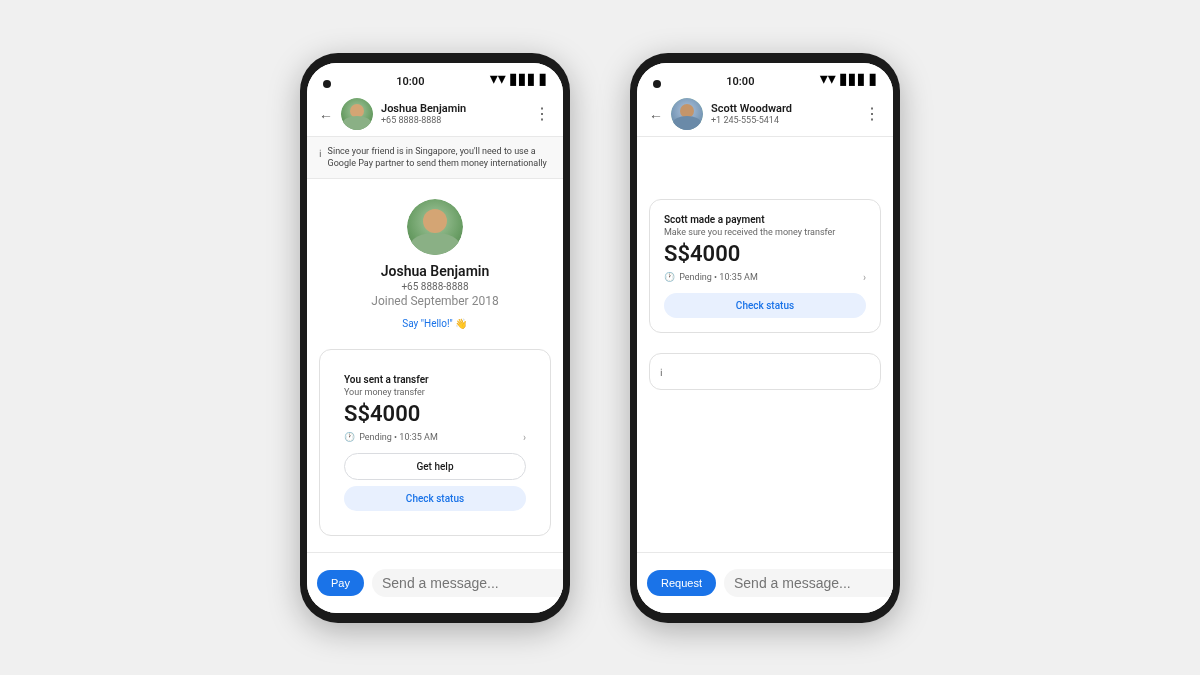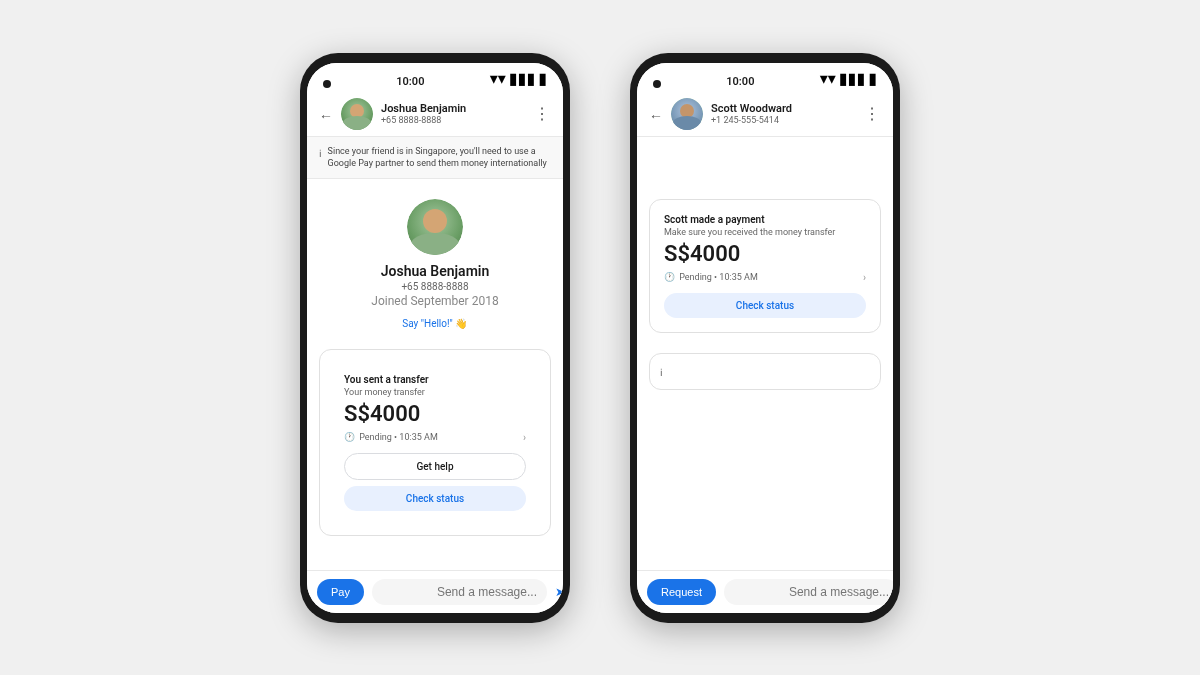--- a/index.html
+++ b/index.html
@@ -320,47 +320,46 @@
       font-weight: 500;
       color: #1a73e8;
       cursor: pointer;
       text-align: center;
     }
 
     
     .bottom-bar {
       display: flex;
       align-items: center;
-      padding: 8px 10px;
+      padding: 16px 10px;
       border-top: 1px solid #e8e8e8;
       gap: 8px;
       flex-shrink: 0;
       background: #fff;
     }
     .pay-btn, .request-btn {
       padding: 7px 14px;
       border: none;
       border-radius: 20px;
       background: #1a73e8;
       color: #fff;
       font-size: 11px;
       font-weight: 500;
       cursor: pointer;
       flex-shrink: 0;
     }
     .message-input {
       flex: 1;
-      font-size: 12px;
+      font-size: 14px;
       color: #999;
       background: #f5f5f5;
       border: none;
       border-radius: 20px;
       padding: 6px 10px;
       outline: none;
-      text-align: right;
     }
     .send-btn {
       font-size: 12px;
       color: #1a73e8;
       cursor: pointer;
       flex-shrink: 0;
     }
 
     
     .transfer-card-right {

